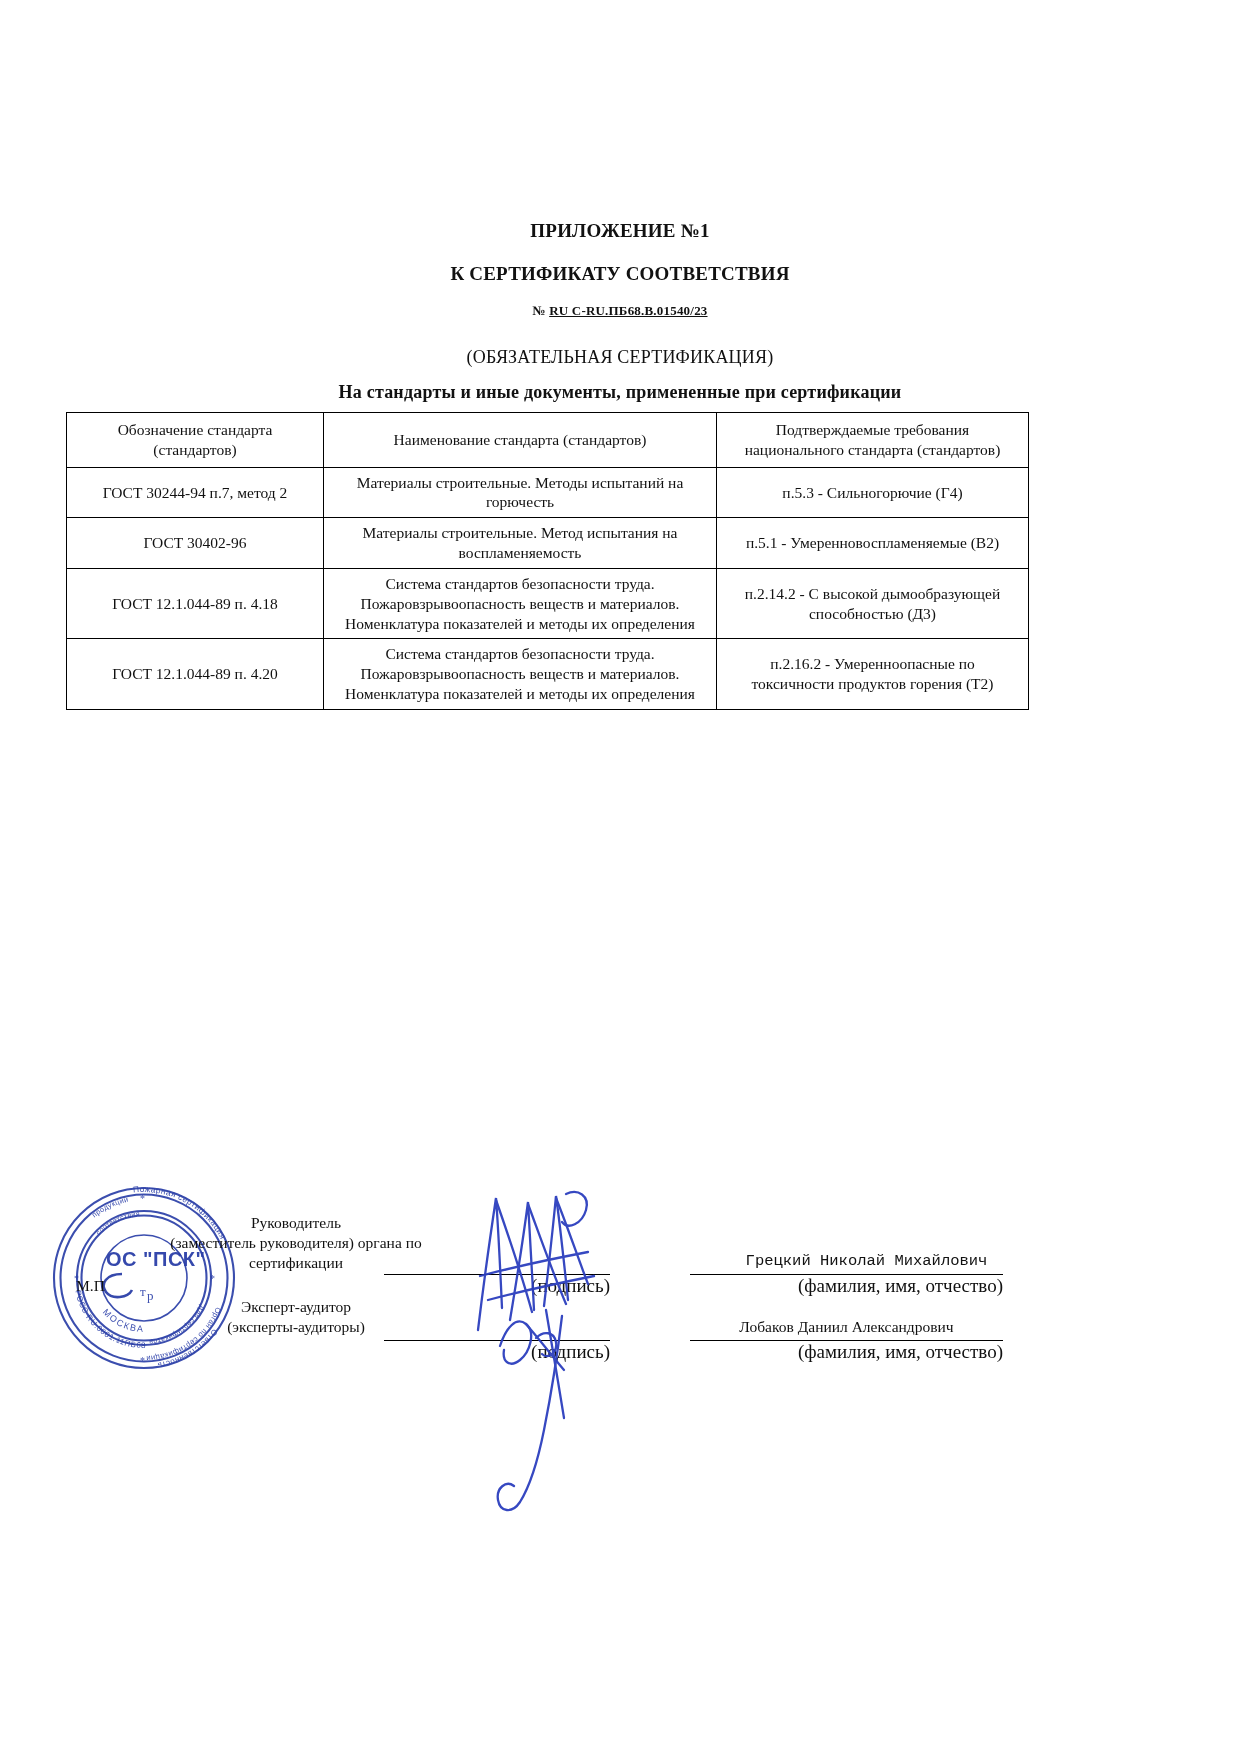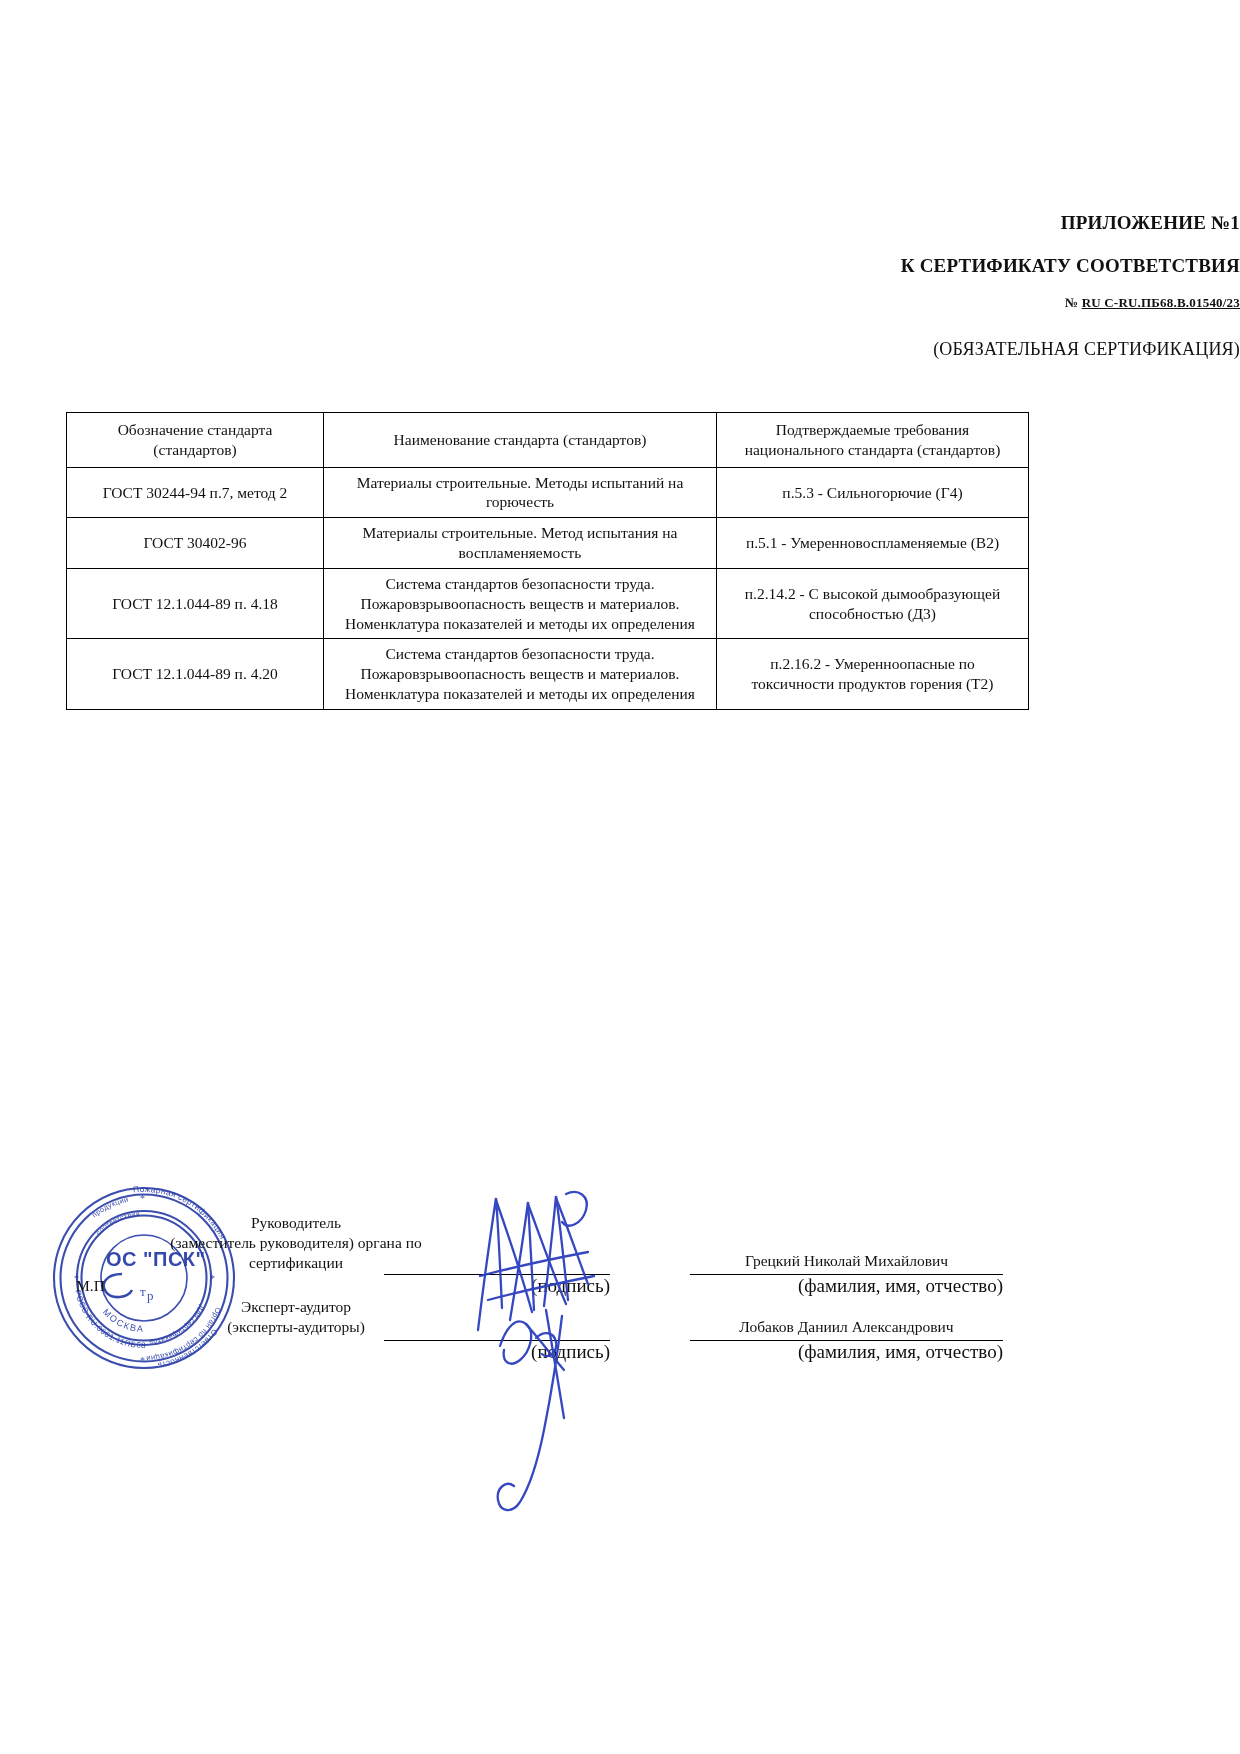--- a/index.html
+++ b/index.html
@@ -13,23 +13,24 @@
     height: 1754px;
     margin: 0 auto;
     background: #ffffff;
     font-family: "Liberation Serif", serif;
     color: #111111;
     overflow: hidden;
   }
 
   
   .hd {
-    text-align: right;
+    text-align: center;
     font-weight: bold;
     letter-spacing: 0.2px;
+    margin-top: 8px;
   }
   #h-annex   { position:absolute; left:0; right:0; top:212px;  font-size:19px; }
   #h-cert    { position:absolute; left:0; right:0; top:255px;  font-size:19px; }
   #h-number  { position:absolute; left:0; right:0; top:295px;  font-size:13px; }
   #h-number .num-sign { font-weight:bold; }
   #h-number .num-val  { text-decoration: underline; }
   #h-oblig   { position:absolute; left:0; right:0; top:339px;  font-size:18px; font-weight:normal; }
   #h-sub     { position:absolute; left:0; right:0; top:374px;  font-size:18px; }
 
   
@@ -96,21 +97,21 @@
     position: absolute;
     text-align: center;
     font-size: 15.5px;
   }
 
   
   #r1-role     { top: 8px; }
   #r1-sigline  { left: 318px; width: 226px; top: 68px; }
   #r1-sigcap   { left: 318px; width: 226px; top: 70px; }
   #r1-nameline { left: 624px; width: 313px; top: 68px; }
-  #r1-name     { left: 624px; width: 313px; top: 47px; }
+  #r1-name     { left: 644px; width: 313px; top: 47px; font-family: Liberation Mono, monospace; }
   #r1-namecap  { left: 624px; width: 313px; top: 70px; }
 
   
   #r2-role     { top: 6px; }
   #r2-sigline  { left: 318px; width: 226px; top: 48px; }
   #r2-sigcap   { left: 318px; width: 226px; top: 50px; }
   #r2-nameline { left: 624px; width: 313px; top: 48px; }
   #r2-name     { left: 624px; width: 313px; top: 27px; }
   #r2-namecap  { left: 624px; width: 313px; top: 50px; }
 
@@ -130,20 +131,21 @@
 
 <div class="page">
 
   <div class="hd" id="h-annex">ПРИЛОЖЕНИЕ №1</div>
   <div class="hd" id="h-cert">К СЕРТИФИКАТУ СООТВЕТСТВИЯ</div>
   <div class="hd" id="h-number">
     <span class="num-sign">№</span>
     <span class="num-val">RU C-RU.ПБ68.В.01540/23</span>
   </div>
   <div class="hd" id="h-oblig">(ОБЯЗАТЕЛЬНАЯ СЕРТИФИКАЦИЯ)</div>
+  <div class="hd" id="h-sub">На стандарты и иные документы, примененные при сертификации</div>
 
   <div class="tbl-wrap">
     <table class="std">
       <colgroup>
           <col class="c1">
           <col class="c2">
           <col class="c3">
         </colgroup>
       <thead>
         <tr>

